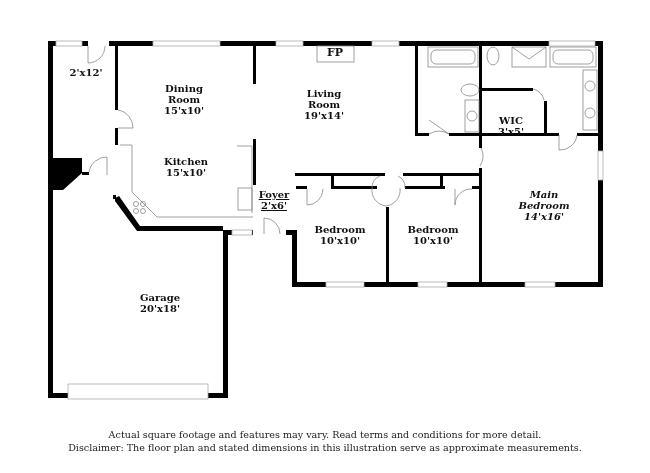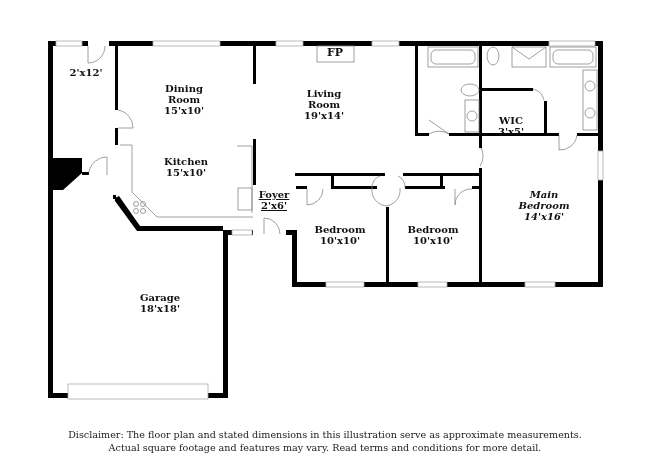--- a/index.html
+++ b/index.html
@@ -183,21 +183,21 @@
 </div>
 
 <div class="lbl" style="left:544px;top:189px;font-style:italic;">
   <div>Main</div>
   <div>Bedroom</div>
   <div>14'x16'</div>
 </div>
 
 <div class="lbl" style="left:148px;top:292px;margin-left:12px;">
   <div>Garage</div>
-  <div>18'x18'</div>
+  <div>20'x18'</div>
 </div>
 
 <div class="lbl" style="left:335px;top:49px;font-size:11px;line-height:8px;">FP</div>
 
 <div class="disc">
+  <div>Actual square footage and features may vary. Read terms and conditions for more detail.</div>
   <div>Disclaimer: The floor plan and stated dimensions in this illustration serve as approximate measurements.</div>
-  <div>Actual square footage and features may vary. Read terms and conditions for more detail.</div>
 </div>
 
 </body></html>

